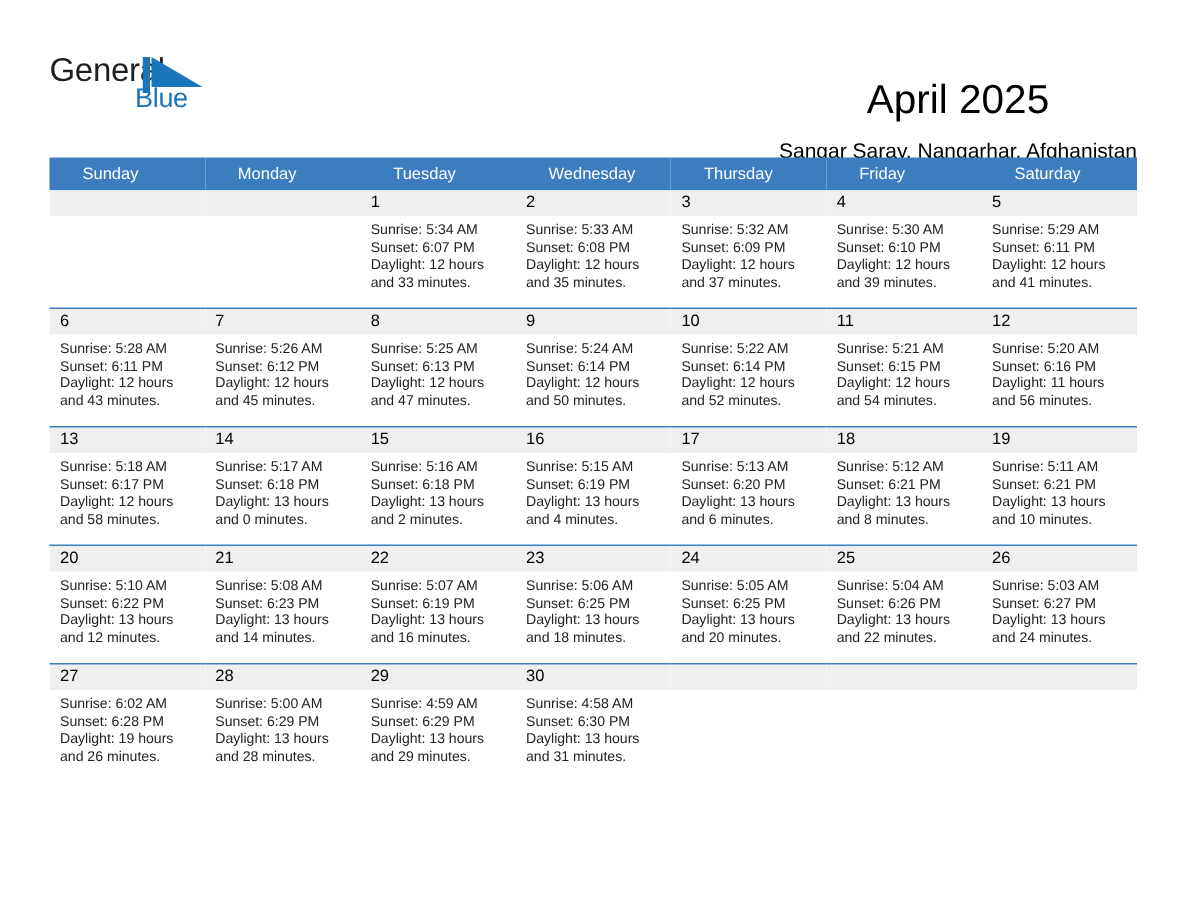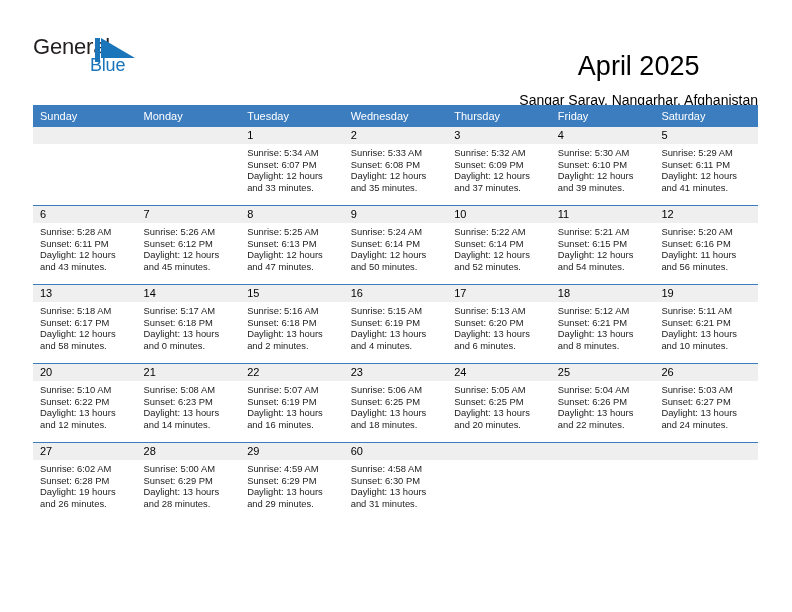--- a/index.html
+++ b/index.html
@@ -96,21 +96,21 @@
     table-layout: fixed;
   }
   .calendar col { width: 103.57px; }
 
   .calendar thead th {
     background: #3b7dbf;
     color: #ffffff;
     font-size: 11px;
     font-weight: normal;
     text-align: left;
-    padding: 5px 0 5px 7px;
+    padding: 5px 0 5px 22px;
     height: 12px;
     line-height: 12px;
     border: none;
   }
 
   .calendar tbody td {
     vertical-align: top;
     padding: 0;
     border-top: 1px solid #3b7dbf;
     height: 78px;
@@ -430,21 +430,21 @@
           </td>
           <td>
             <span class="daynum">29</span>
             <div class="details">
               <div>Sunrise: 4:59 AM</div>
               <div>Sunset: 6:29 PM</div>
               <div class="daylight">Daylight: 13 hours and 29 minutes.</div>
             </div>
           </td>
           <td>
-            <span class="daynum">60</span>
+            <span class="daynum">30</span>
             <div class="details">
               <div>Sunrise: 4:58 AM</div>
               <div>Sunset: 6:30 PM</div>
               <div class="daylight">Daylight: 13 hours and 31 minutes.</div>
             </div>
           </td>
           <td>
             <span class="daynum empty"></span>
           </td>
           <td>

